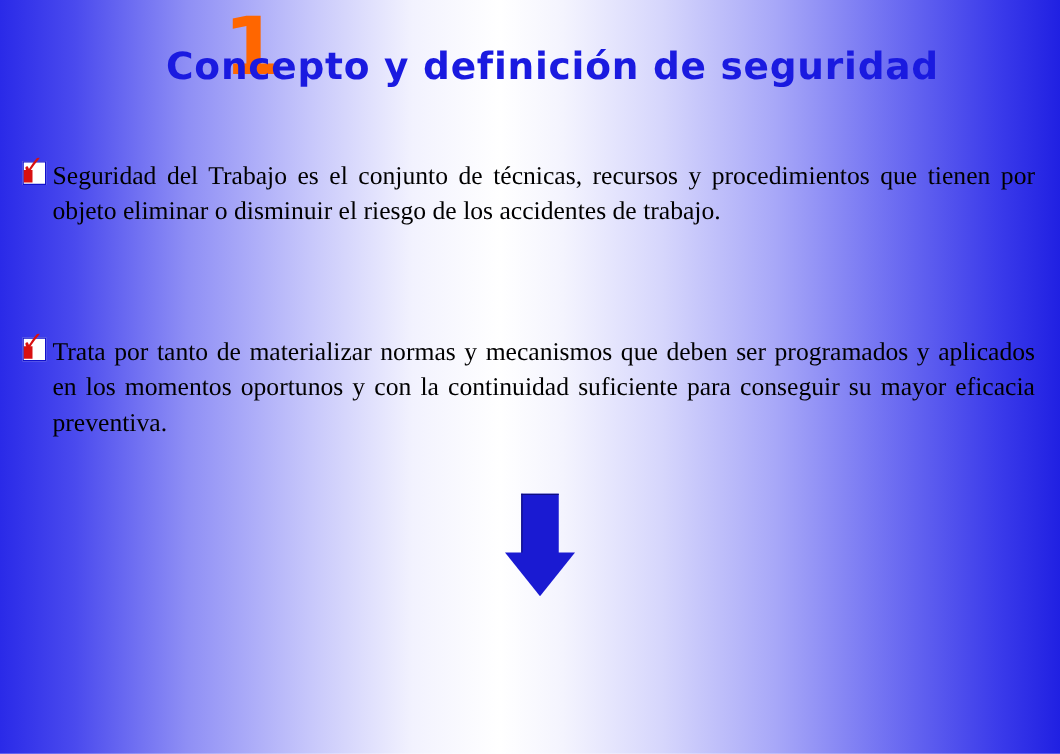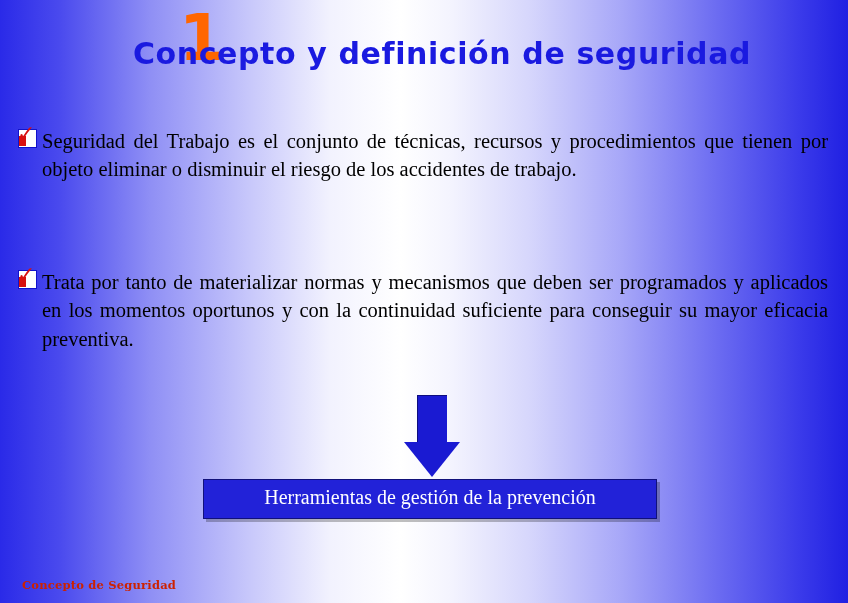--- a/index.html
+++ b/index.html
@@ -193,19 +193,15 @@
       <span class="tick">✓</span>
     </span>
     <span class="body"><span>Trata por tanto de materializar normas y mecanismos que deben ser programados y aplicados en los momentos oportunos y con la continuidad suficiente para conseguir su mayor eficacia preventiva.</span></span>
   </div>
 
   <div class="arrow">
     <div class="stem"></div>
     <div class="head"></div>
   </div>
 
-  <div class="result-box">
-    <div class="label">Herramientas de gestión de la prevención</div>
-  </div>
-
-  <div class="footer">Concepto de Seguridad</div>
+
 
 </div>
 
 </body></html>

